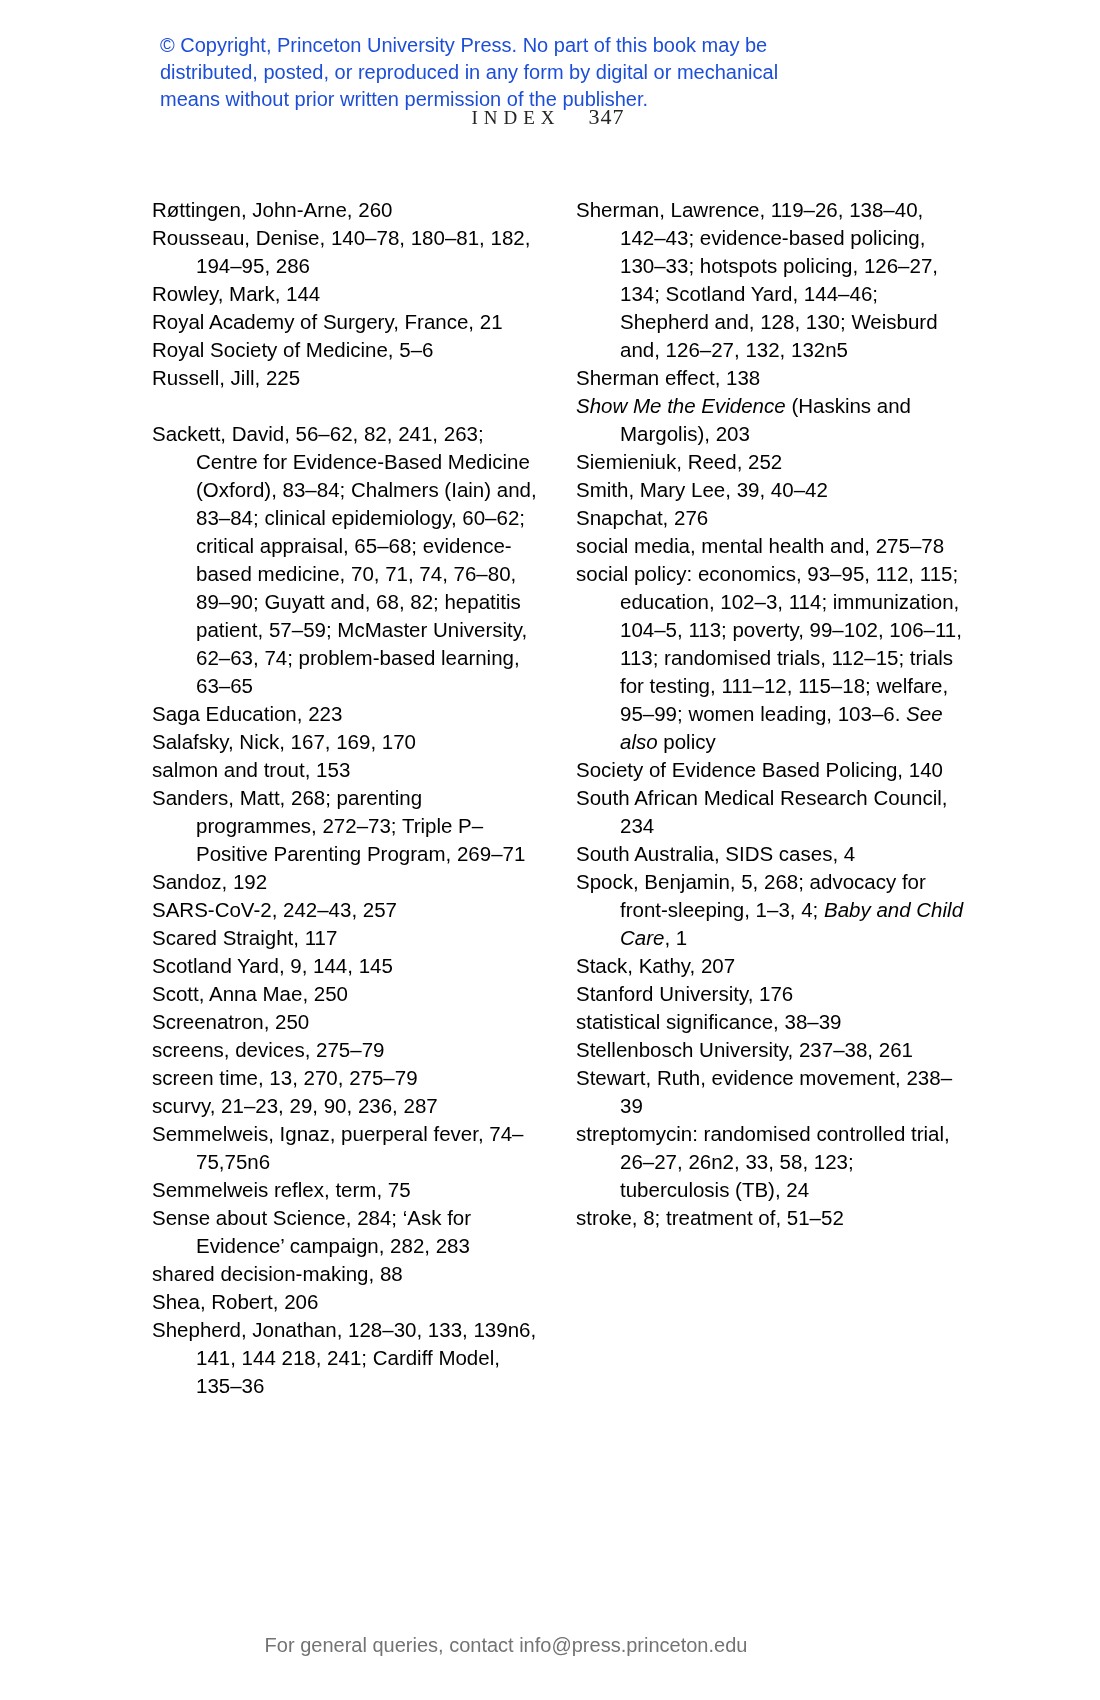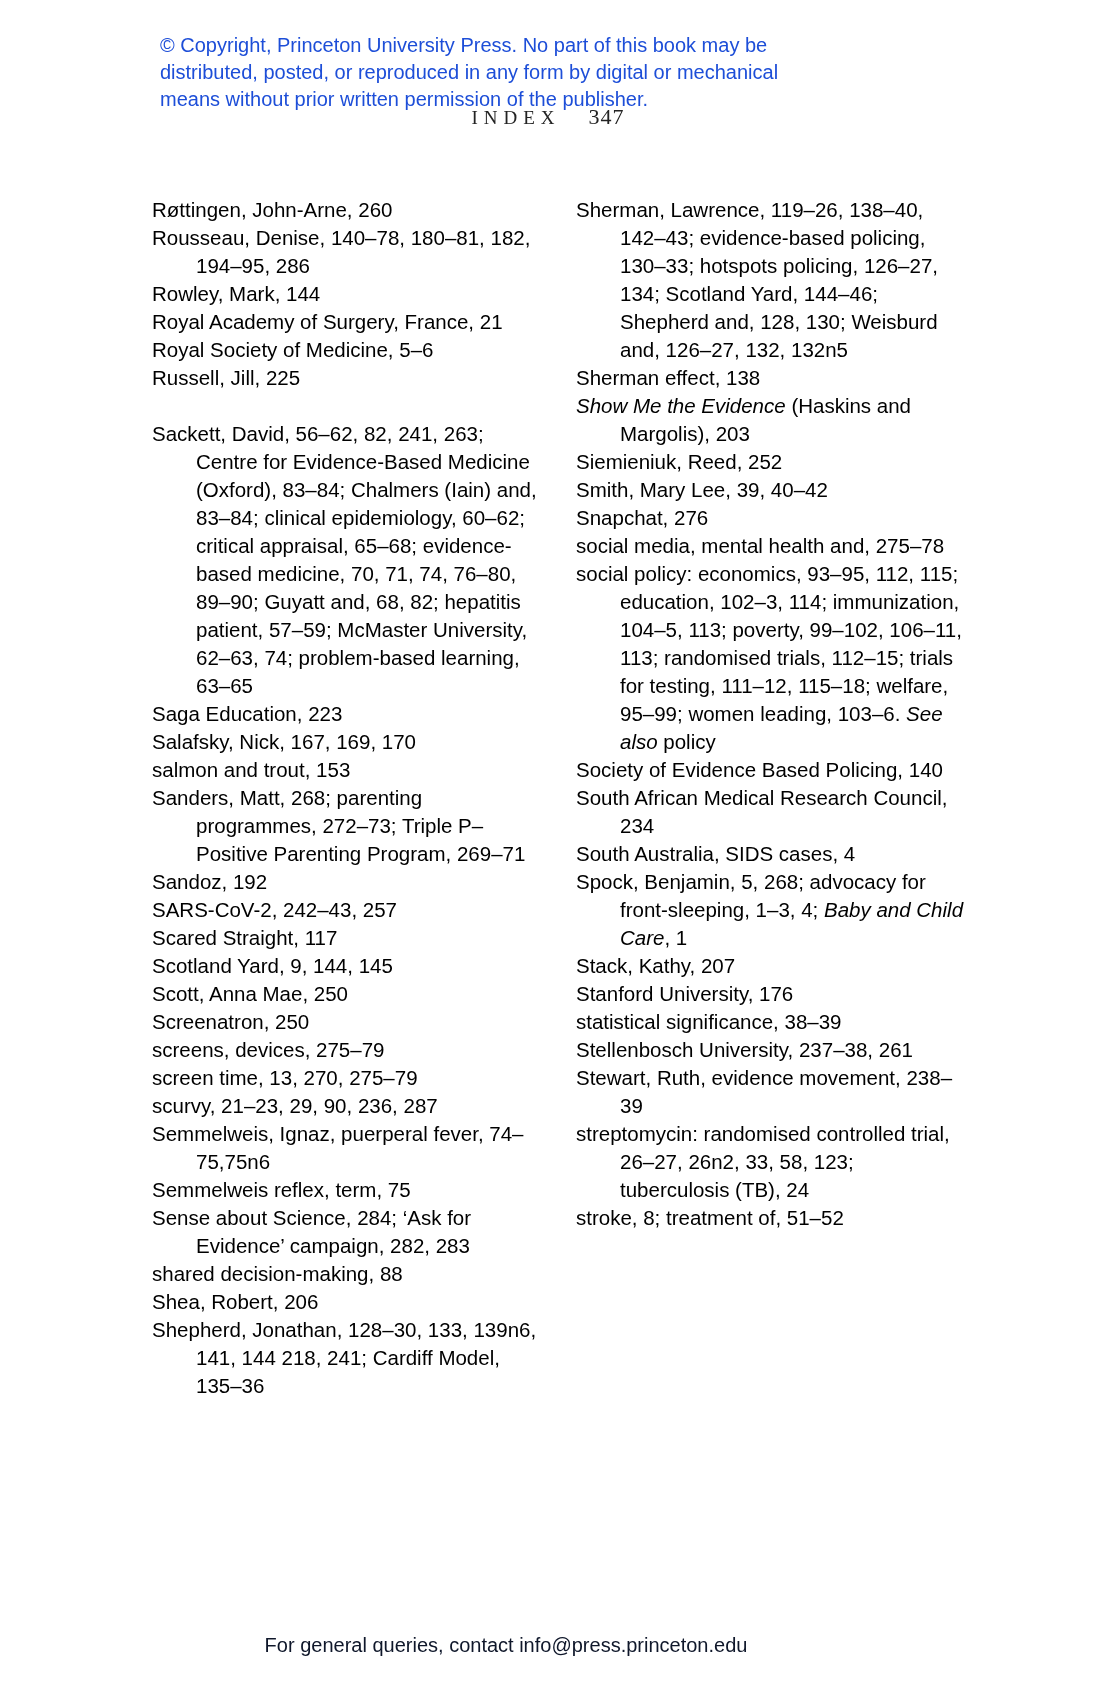--- a/index.html
+++ b/index.html
@@ -56,21 +56,21 @@
   }
   .group-break { margin-top: 28px; }
   .index-entry em { font-style: italic; }
   .page-footer {
     position: absolute;
     top: 1634px; left: 0;
     width: 1012px;
     text-align: center;
     font-family: "Liberation Sans", sans-serif;
     font-size: 20px;
-    color: #0f172a;
+    color: #737373;
   }
 </style>
 </head>
 <body style="background: rgb(255, 255, 255); color: rgb(36, 36, 36);">
 
 <p class="copyright-block">© Copyright, Princeton University Press. No part of this book may be distributed, posted, or reproduced in any form by digital or mechanical means without prior written permission of the publisher.</p>
 
 <div class="page-header">
   <span class="index-title">INDEX</span>
   <span class="page-number">347</span>

